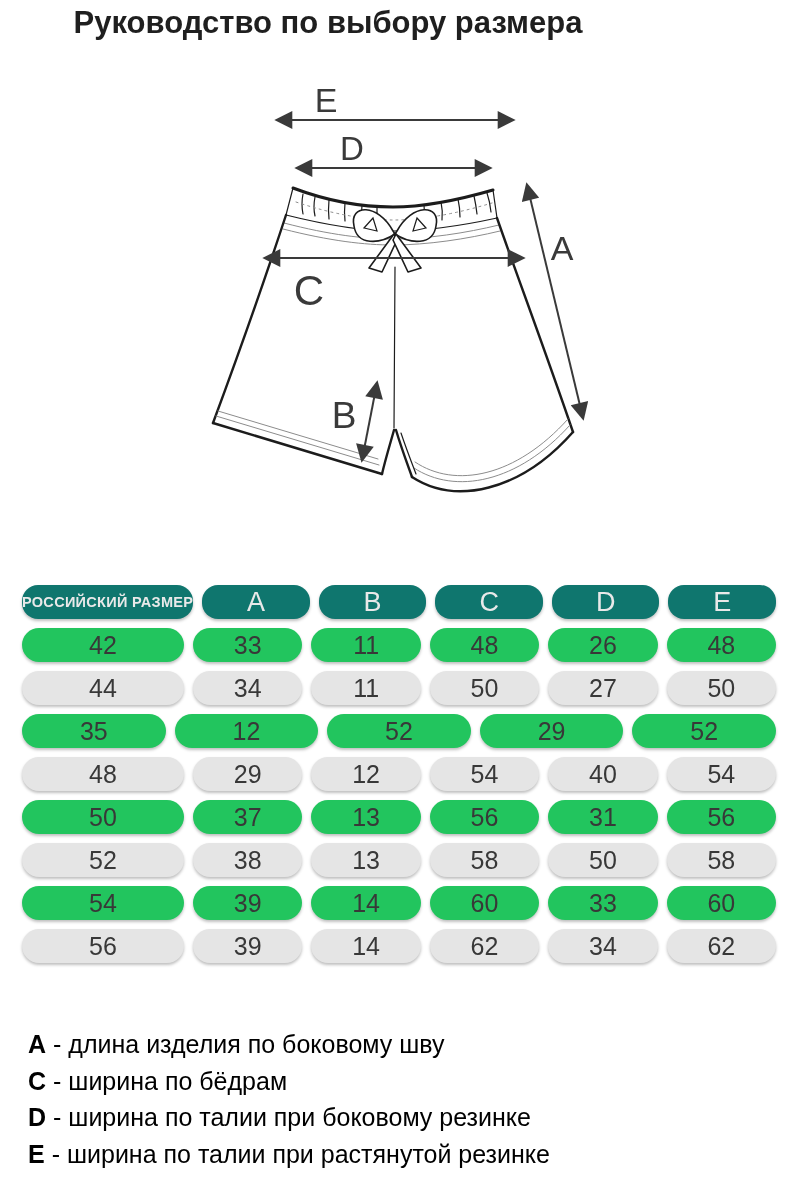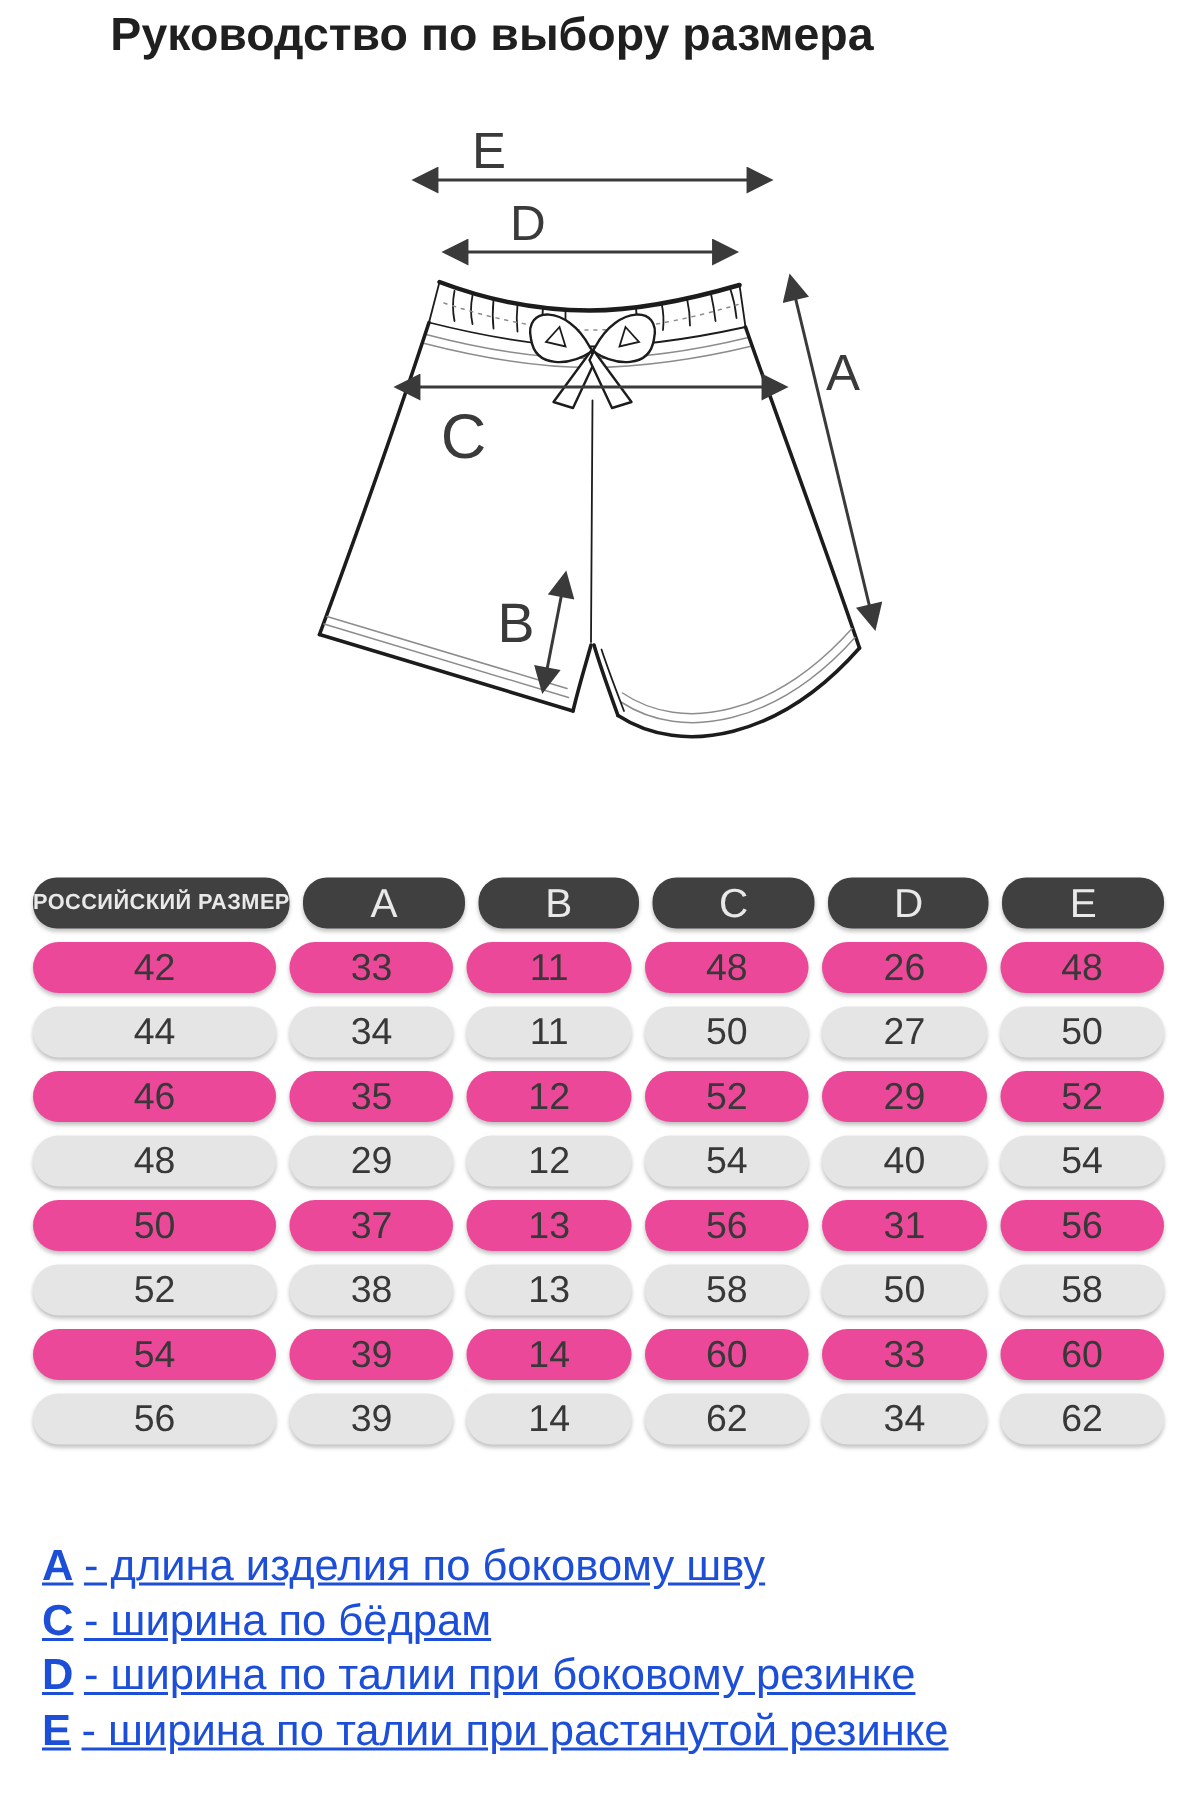--- a/index.html
+++ b/index.html
@@ -18,28 +18,28 @@
     position:absolute;top:585px;left:22px;width:754px;
     display:flex;flex-direction:column;gap:9px;
   }
   .t-row{display:flex;gap:9px;height:34px;}
   .pill{
     flex:1;border-radius:17px;display:flex;align-items:center;justify-content:center;
     box-shadow:0 2px 3px rgba(0,0,0,0.25);
     font-size:25px;color:#383838;white-space:nowrap;
   }
   .size-col{flex:0 0 162px;}
-  .t-row.header .pill{background:#404040;color:#e9e9e9;font-size:27px;font-weight:400;border-radius:16px;}
+  .t-row.header .pill{background:#0f766e;color:#e9e9e9;font-size:27px;font-weight:400;border-radius:16px;}
   .t-row.header .size-col{font-size:14.5px;font-weight:bold;letter-spacing:0.3px;}
-  .t-row.dark .pill{background:#ec4899;}
+  .t-row.dark .pill{background:#22c55e;}
   .t-row.light .pill{background:#e5e5e5;}
 
   
   .legend{position:absolute;top:1026px;left:28px;}
-  .legend-line{font-size:29px;line-height:36.5px;color:#1d4ed8;white-space:nowrap;text-decoration:underline;}
+  .legend-line{font-size:25px;line-height:36.5px;color:#000000;white-space:nowrap;}
   .legend-line .letter{font-weight:bold;}
   .legend-line .text{margin-left:7px;font-weight:normal;}
 
   
   .outline{fill:none;stroke:#1c1c1c;stroke-width:2.4;stroke-linecap:round;stroke-linejoin:round;}
   .thin{fill:none;stroke:#1c1c1c;stroke-width:1.2;stroke-linecap:round;}
   .stitch{fill:none;stroke:#8c8c8c;stroke-width:1;stroke-linecap:round;}
   .dim{fill:none;stroke:#3a3a3a;stroke-width:2;}
   .dim-label{fill:#3a3a3a;font-family:"Liberation Sans",sans-serif;}
   .bowpart{fill:#ffffff;stroke:#1c1c1c;stroke-width:1.6;stroke-linejoin:round;}
@@ -151,21 +151,20 @@
   </div>
   <div class="t-row light">
     <div class="pill size-col">44</div>
     <div class="pill">34</div>
     <div class="pill">11</div>
     <div class="pill">50</div>
     <div class="pill">27</div>
     <div class="pill">50</div>
   </div>
   <div class="t-row dark">
-    <div class="pill size-col">46</div>
     <div class="pill">35</div>
     <div class="pill">12</div>
     <div class="pill">52</div>
     <div class="pill">29</div>
     <div class="pill">52</div>
   </div>
   <div class="t-row light">
     <div class="pill size-col">48</div>
     <div class="pill">29</div>
     <div class="pill">12</div>

